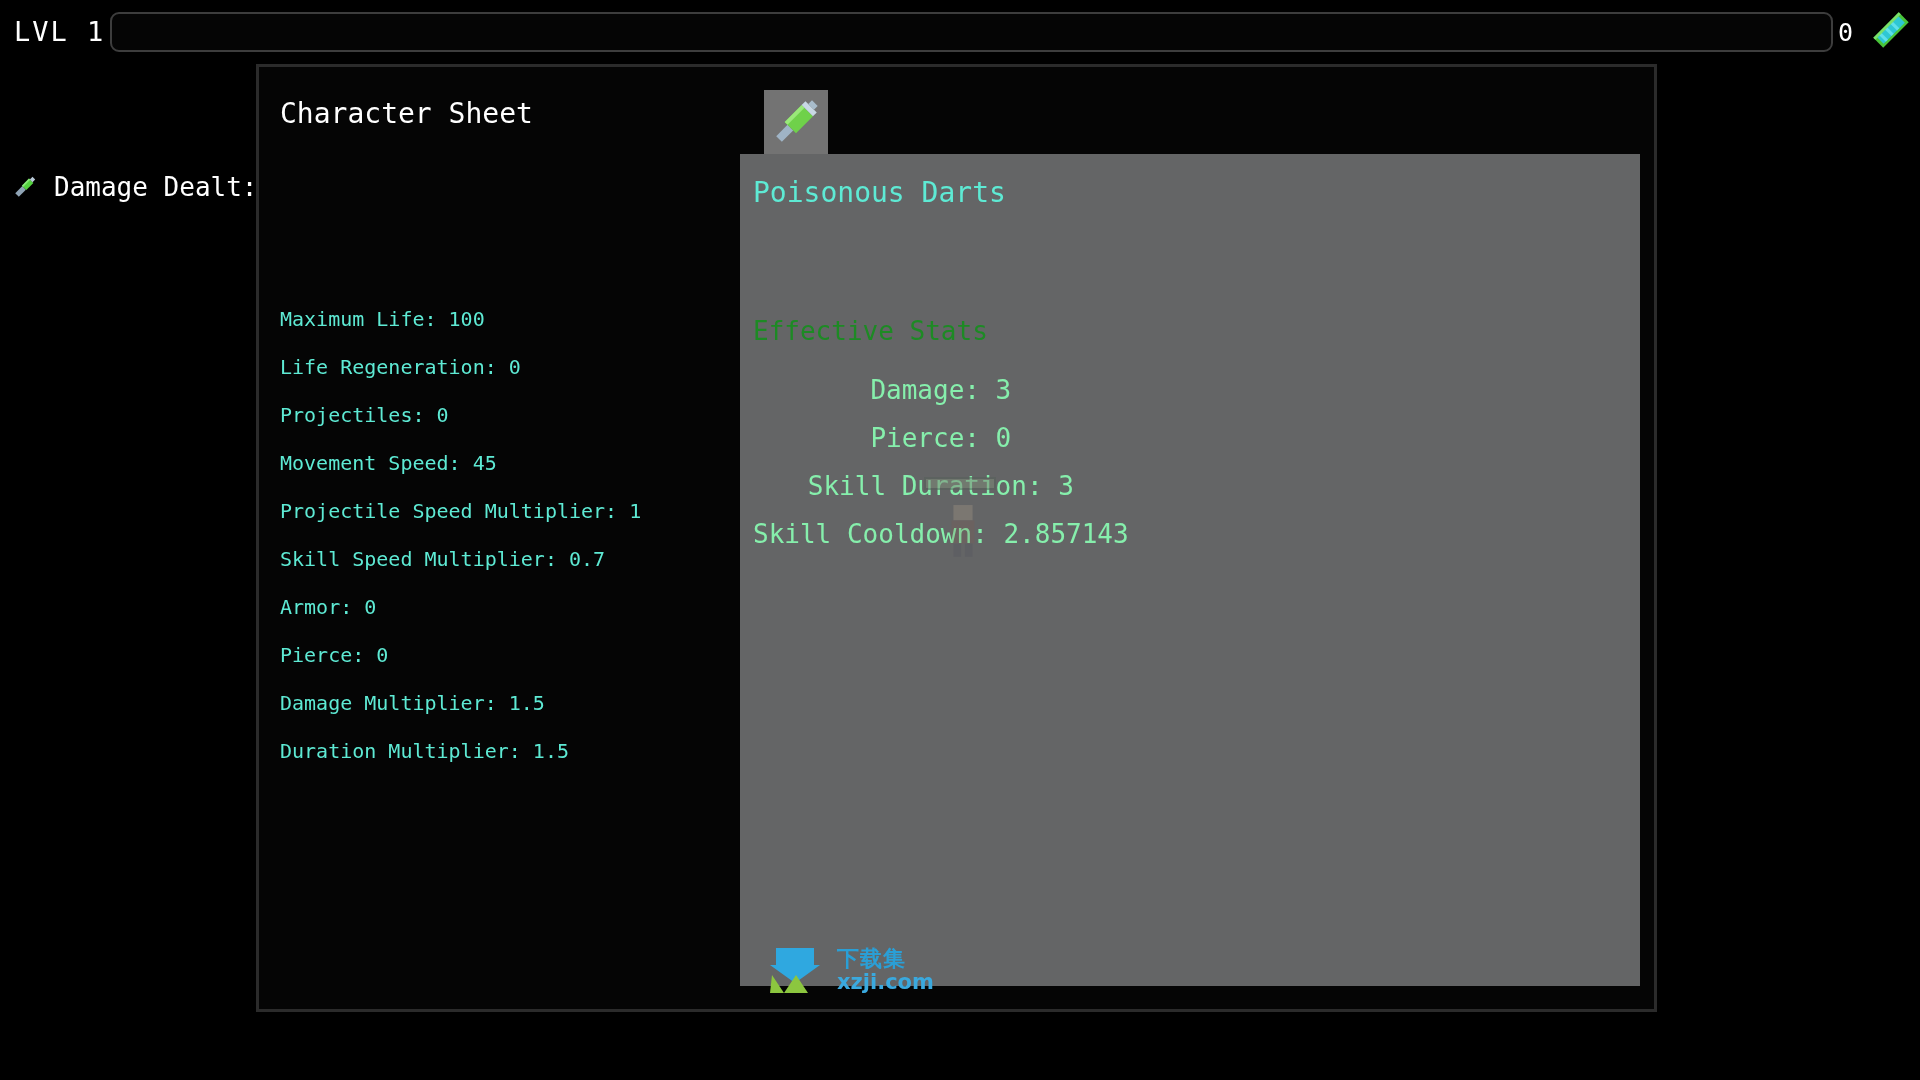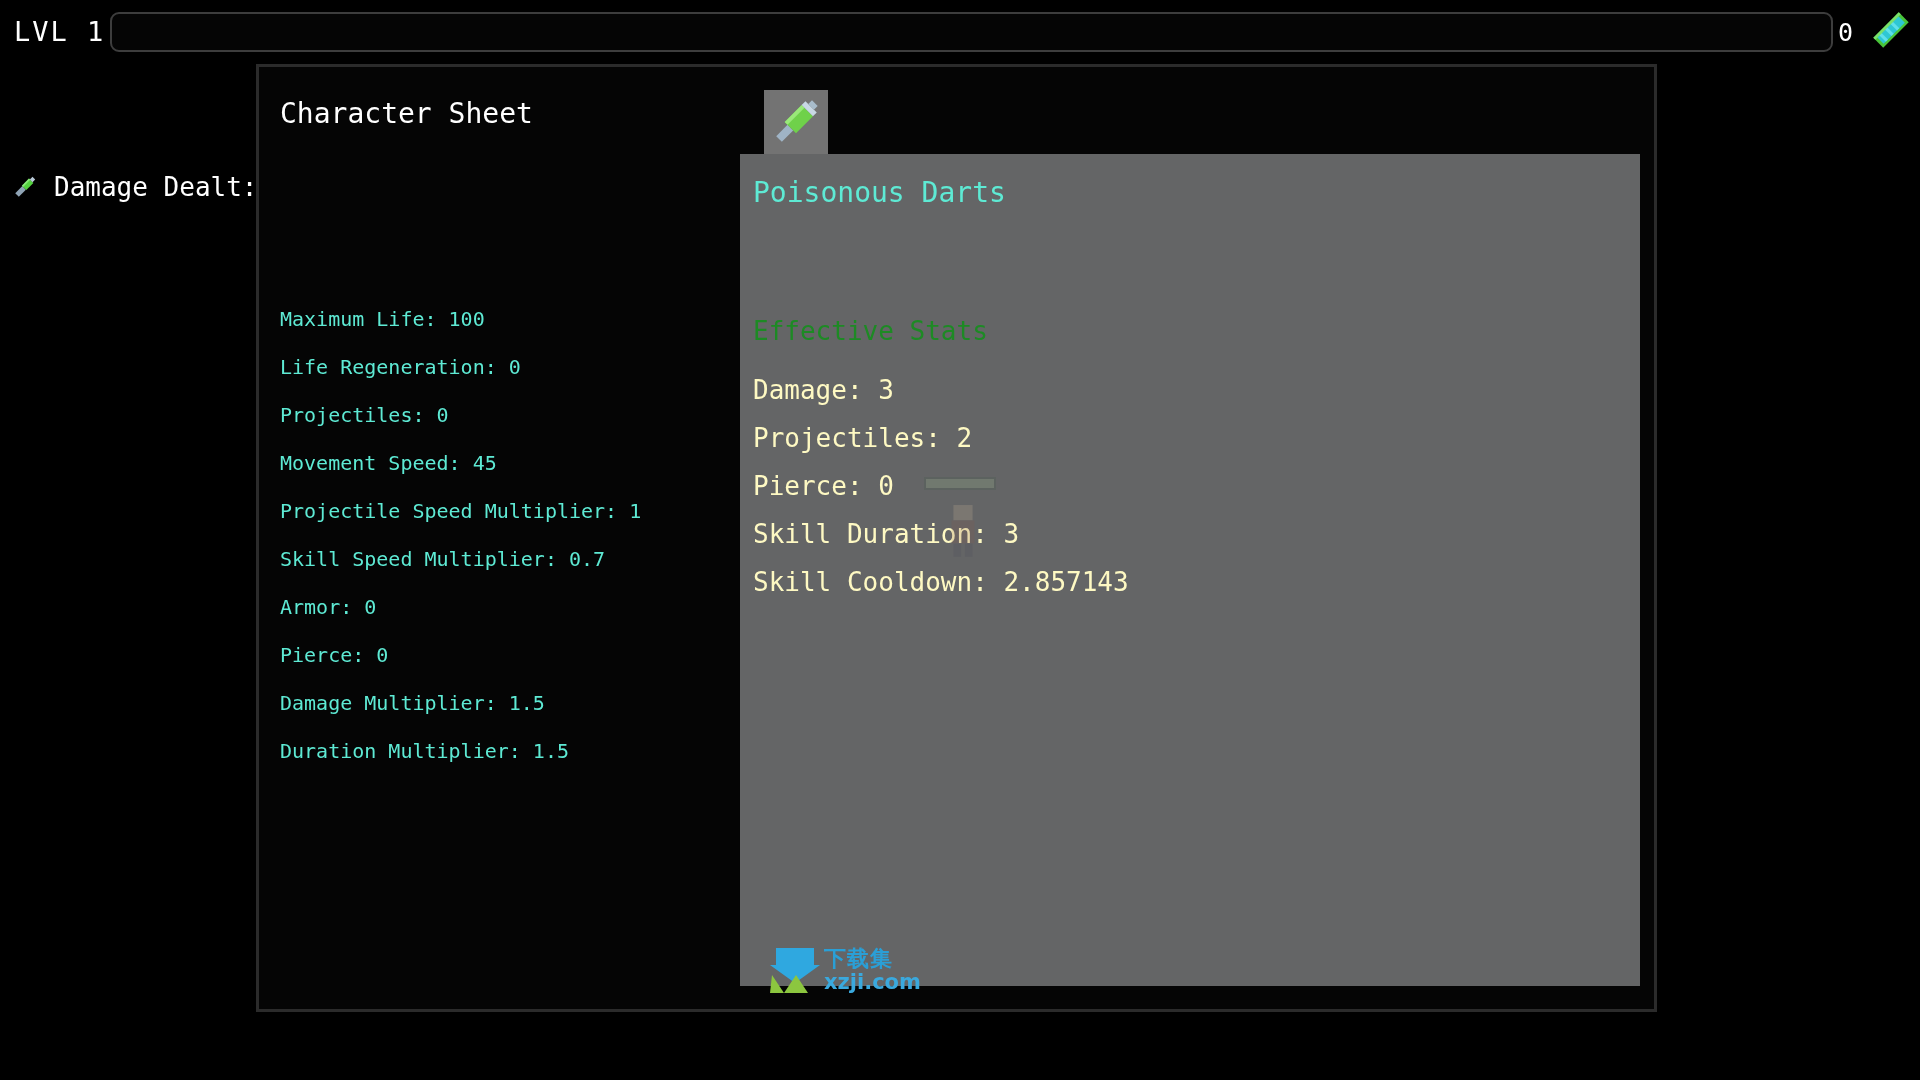--- a/index.html
+++ b/index.html
@@ -138,31 +138,32 @@
   #tt-section {
     position:absolute; left:13px; top:162px;
     font-size:26px; color:#1d8a24;
     font-family:"DejaVu Sans Mono", monospace;
   }
   #tt-stats {
     position:absolute; left:13px; top:212px;
     display:flex; flex-direction:column;
   }
   .tt-stat-line {
-    font-size:26px; color:#fef9c3;
+    font-size:26px; color:#86efac;
     line-height:48px;
     font-family:"DejaVu Sans Mono", monospace;
     white-space:nowrap;
+    text-align:center;
   }
 
   
   #watermark {
     position:absolute; left:770px; top:944px;
     width:140px; height:52px;
-    display:flex; align-items:center; gap:4px;
+    display:flex; align-items:center; gap:17px;
     pointer-events:none;
   }
   #wm-mark { width:50px; height:50px; flex:none; }
   #wm-text { display:flex; flex-direction:column; line-height:1; }
   #wm-cn {
     font-size:22px; font-weight:bold; color:#2a9fd6;
     font-family:"DejaVu Sans", sans-serif;
     letter-spacing:1px;
   }
   #wm-url {
@@ -238,21 +239,20 @@
         <rect x="20" y="10.5" width="2" height="3" fill="#a8bccb"></rect>
       </g>
     </svg>
   </div>
 
   <div id="tooltip">
     <div id="tt-title">Poisonous Darts</div>
     <div id="tt-section">Effective Stats</div>
     <div id="tt-stats">
       <div class="tt-stat-line">Damage: 3</div>
-      <div class="tt-stat-line">Projectiles: 2</div>
       <div class="tt-stat-line">Pierce: 0</div>
       <div class="tt-stat-line">Skill Duration: 3</div>
       <div class="tt-stat-line">Skill Cooldown: 2.857143</div>
     </div>
   </div>
 
   <div id="ghost-healthbar"></div>
   <svg id="ghost-sprite" viewBox="0 0 24 30">
     <rect x="7" y="2" width="10" height="8" fill="#d8c0a0"></rect>
     <rect x="6" y="10" width="12" height="12" fill="#8a5a4a"></rect>

